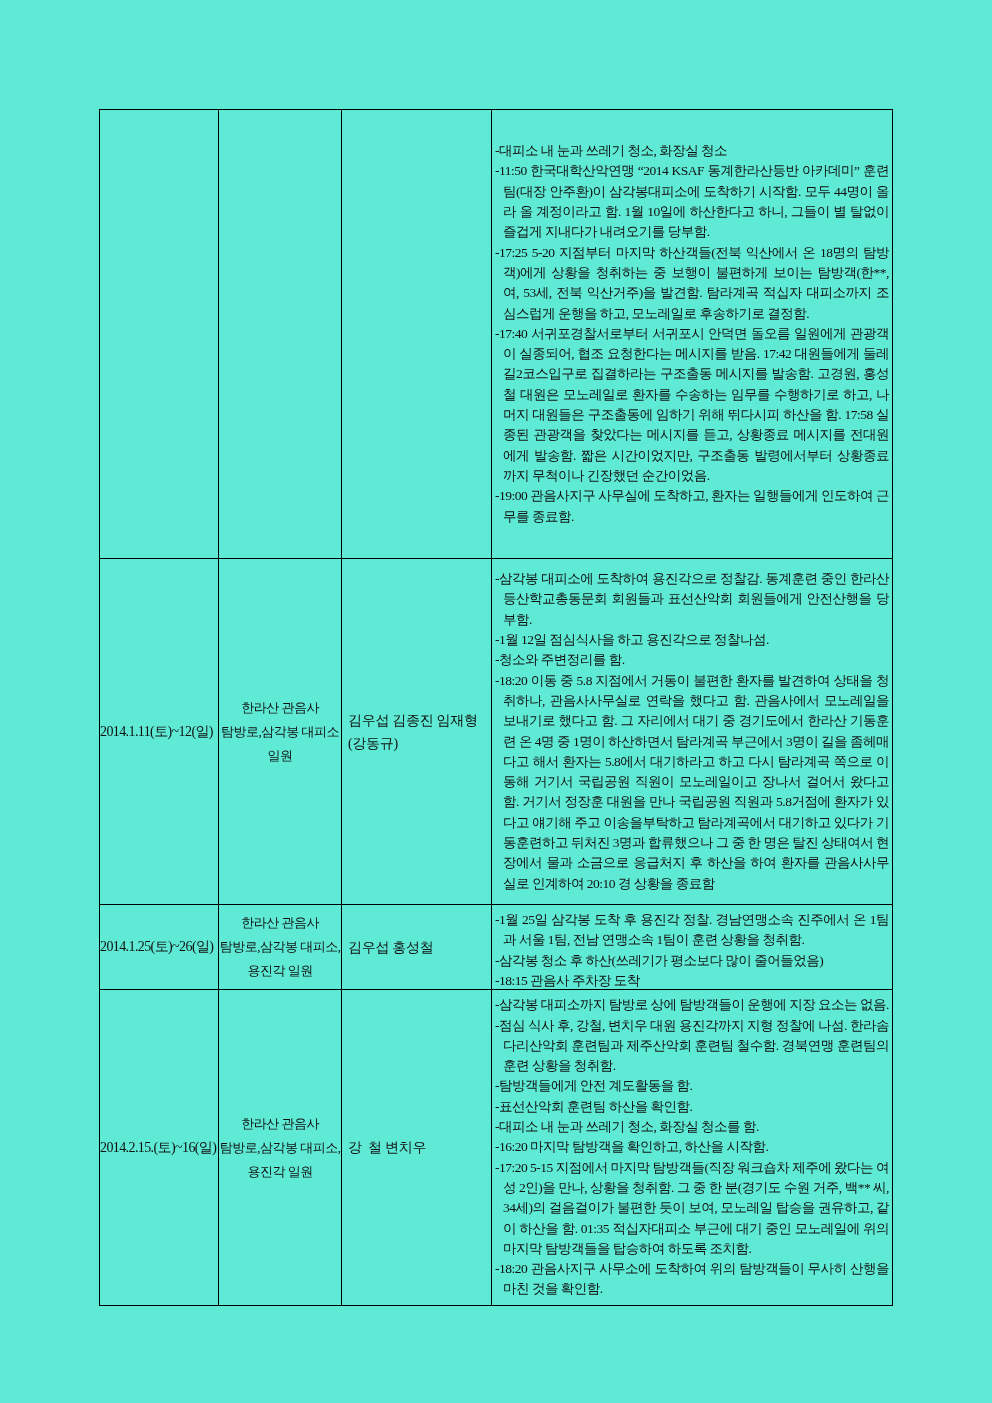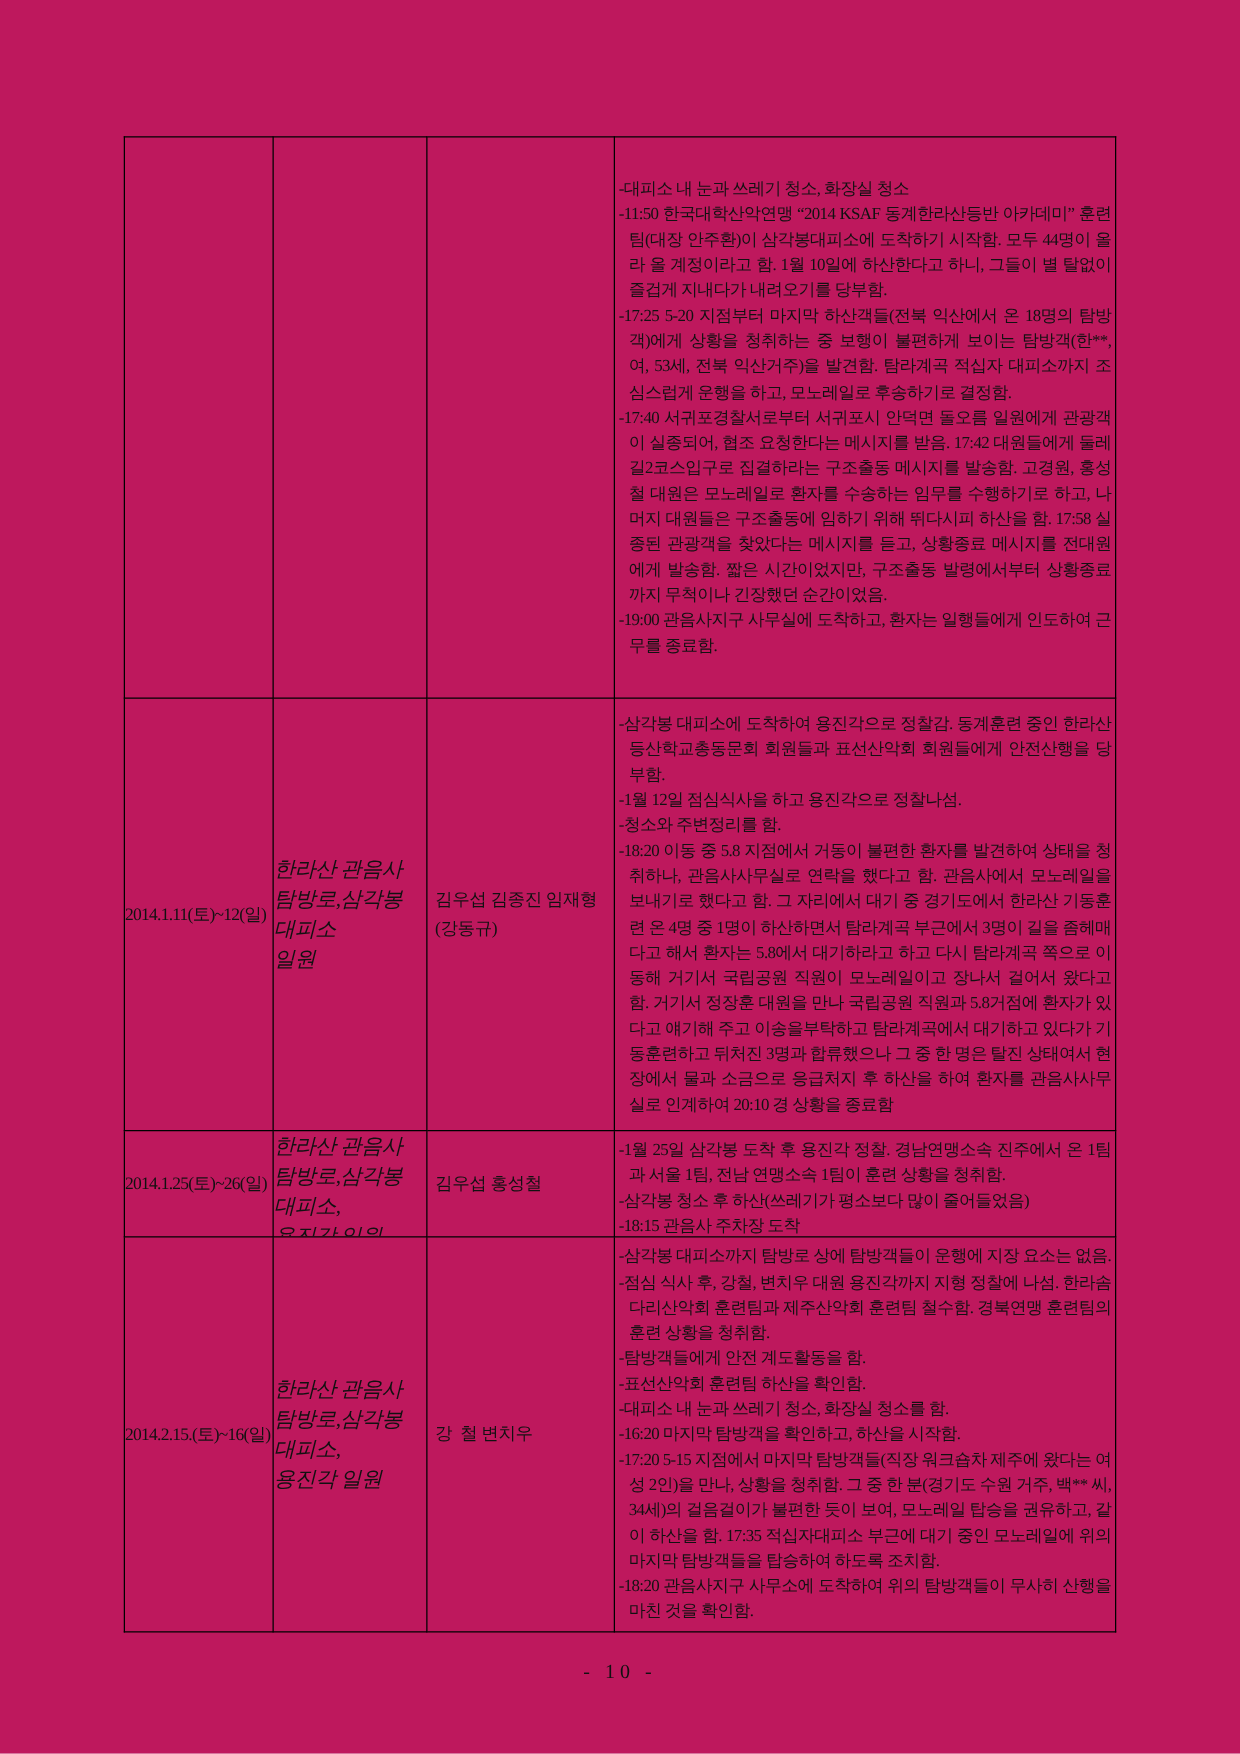--- a/index.html
+++ b/index.html
@@ -1,21 +1,21 @@
 <!DOCTYPE html>
 <html><head>
 <meta charset="utf-8">
 <style>
   * { margin: 0; padding: 0; box-sizing: border-box; }
   html, body { background: #ffffff; }
   .page {
     position: relative;
     width: 992px;
     height: 1403px;
-    background: #be185d;
+    background: #5eead4;
     color: #111111;
     font-family: "Liberation Serif", "DejaVu Serif", serif;
     overflow: hidden;
   }
   table.log-table {
     position: absolute;
     left: 99px;
     top: 109px;
     width: 793px;
     border-collapse: collapse;
@@ -32,25 +32,25 @@
     overflow: hidden;
     width: 100%;
   }
   .cellinner { margin: auto 0; width: 100%; }
   td.c-date .cellinner {
     font-size: 14px;
     letter-spacing: -0.6px;
     white-space: nowrap;
   }
   td.c-loc .cellinner {
-    font-size: 17px;
+    text-align: center;
+    font-size: 13px;
     letter-spacing: -0.5px;
     line-height: 24px;
     white-space: pre-line;
-    font-style: italic;
   }
   td.c-mem .cellinner {
     text-align: left;
     font-size: 14px;
     letter-spacing: -0.3px;
     line-height: 23px;
     white-space: pre-wrap;
     padding-left: 6px;
     padding-right: 4px;
   }
@@ -195,24 +195,23 @@
         </td>
         <td class="c-log">
           <div class="cellbox" style="height:315px">
               <div class="cellinner">
                 <p class="entry">-삼각봉 대피소까지 탐방로 상에 탐방객들이 운행에 지장 요소는 없음.</p>
                 <p class="entry">-점심 식사 후, 강철, 변치우 대원 용진각까지 지형 정찰에 나섬. 한라솜다리산악회 훈련팀과 제주산악회 훈련팀 철수함. 경북연맹 훈련팀의 훈련 상황을 청취함.</p>
                 <p class="entry">-탐방객들에게 안전 계도활동을 함.</p>
                 <p class="entry">-표선산악회 훈련팀 하산을 확인함.</p>
                 <p class="entry">-대피소 내 눈과 쓰레기 청소, 화장실 청소를 함.</p>
                 <p class="entry">-16:20 마지막 탐방객을 확인하고, 하산을 시작함.</p>
-                <p class="entry">-17:20 5-15 지점에서 마지막 탐방객들(직장 워크숍차 제주에 왔다는 여성 2인)을 만나, 상황을 청취함. 그 중 한 분(경기도 수원 거주, 백** 씨, 34세)의 걸음걸이가 불편한 듯이 보여, 모노레일 탑승을 권유하고, 같이 하산을 함. 17:35 적십자대피소 부근에 대기 중인 모노레일에 위의 마지막 탐방객들을 탑승하여 하도록 조치함.</p>
+                <p class="entry">-17:20 5-15 지점에서 마지막 탐방객들(직장 워크숍차 제주에 왔다는 여성 2인)을 만나, 상황을 청취함. 그 중 한 분(경기도 수원 거주, 백** 씨, 34세)의 걸음걸이가 불편한 듯이 보여, 모노레일 탑승을 권유하고, 같이 하산을 함. 01:35 적십자대피소 부근에 대기 중인 모노레일에 위의 마지막 탐방객들을 탑승하여 하도록 조치함.</p>
                 <p class="entry">-18:20 관음사지구 사무소에 도착하여 위의 탐방객들이 무사히 산행을 마친 것을 확인함.</p>
               </div>
             </div>
         </td>
       </tr>
     </tbody>
   </table>
 
-  <div class="page-number">- 10 -</div>
 
 </div>
 
 </body></html>

